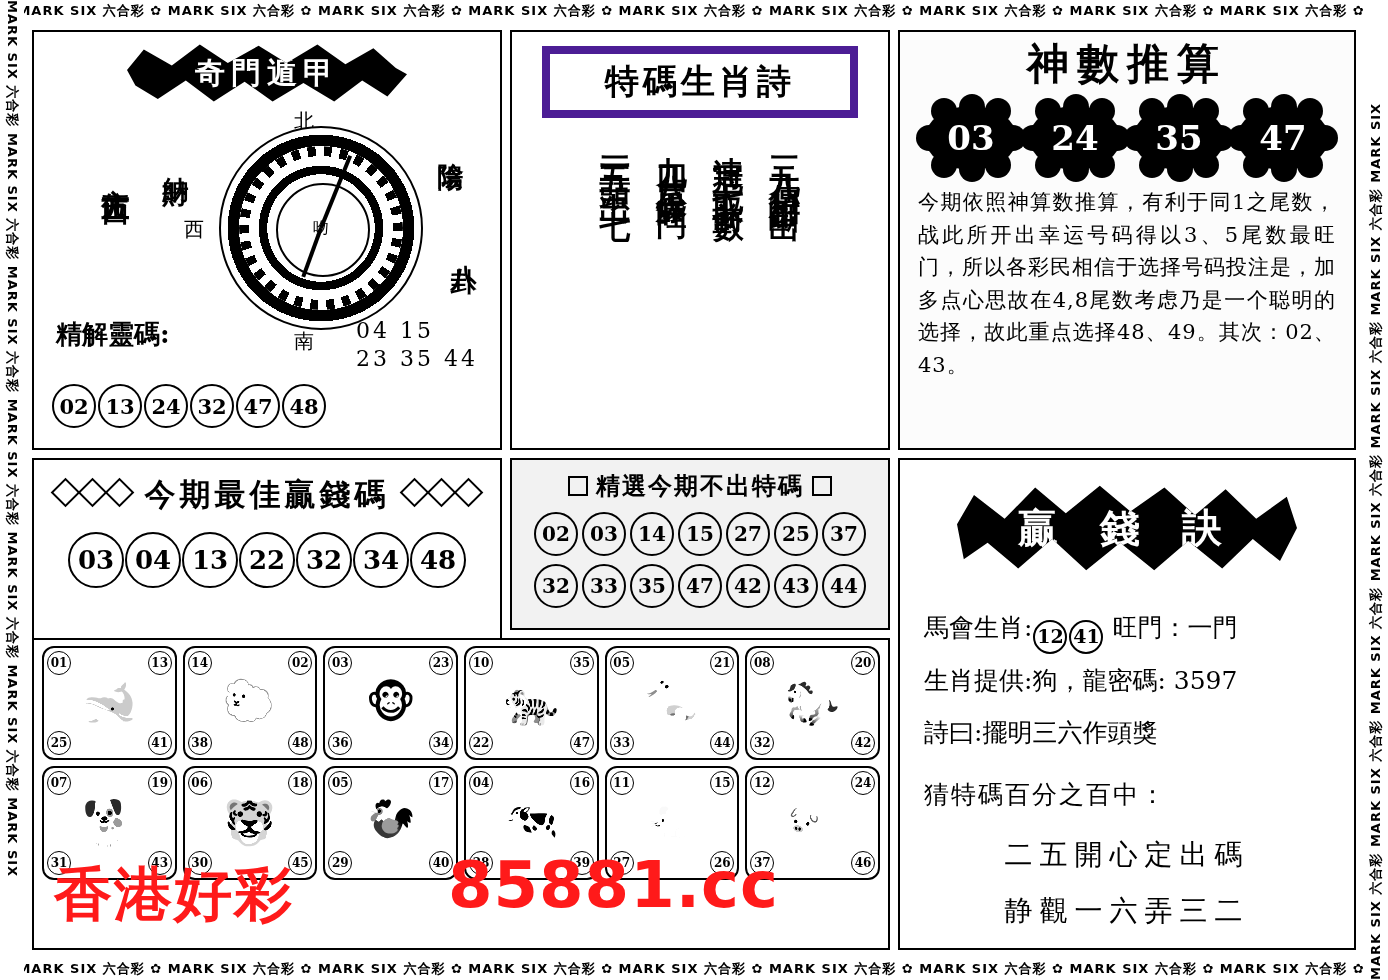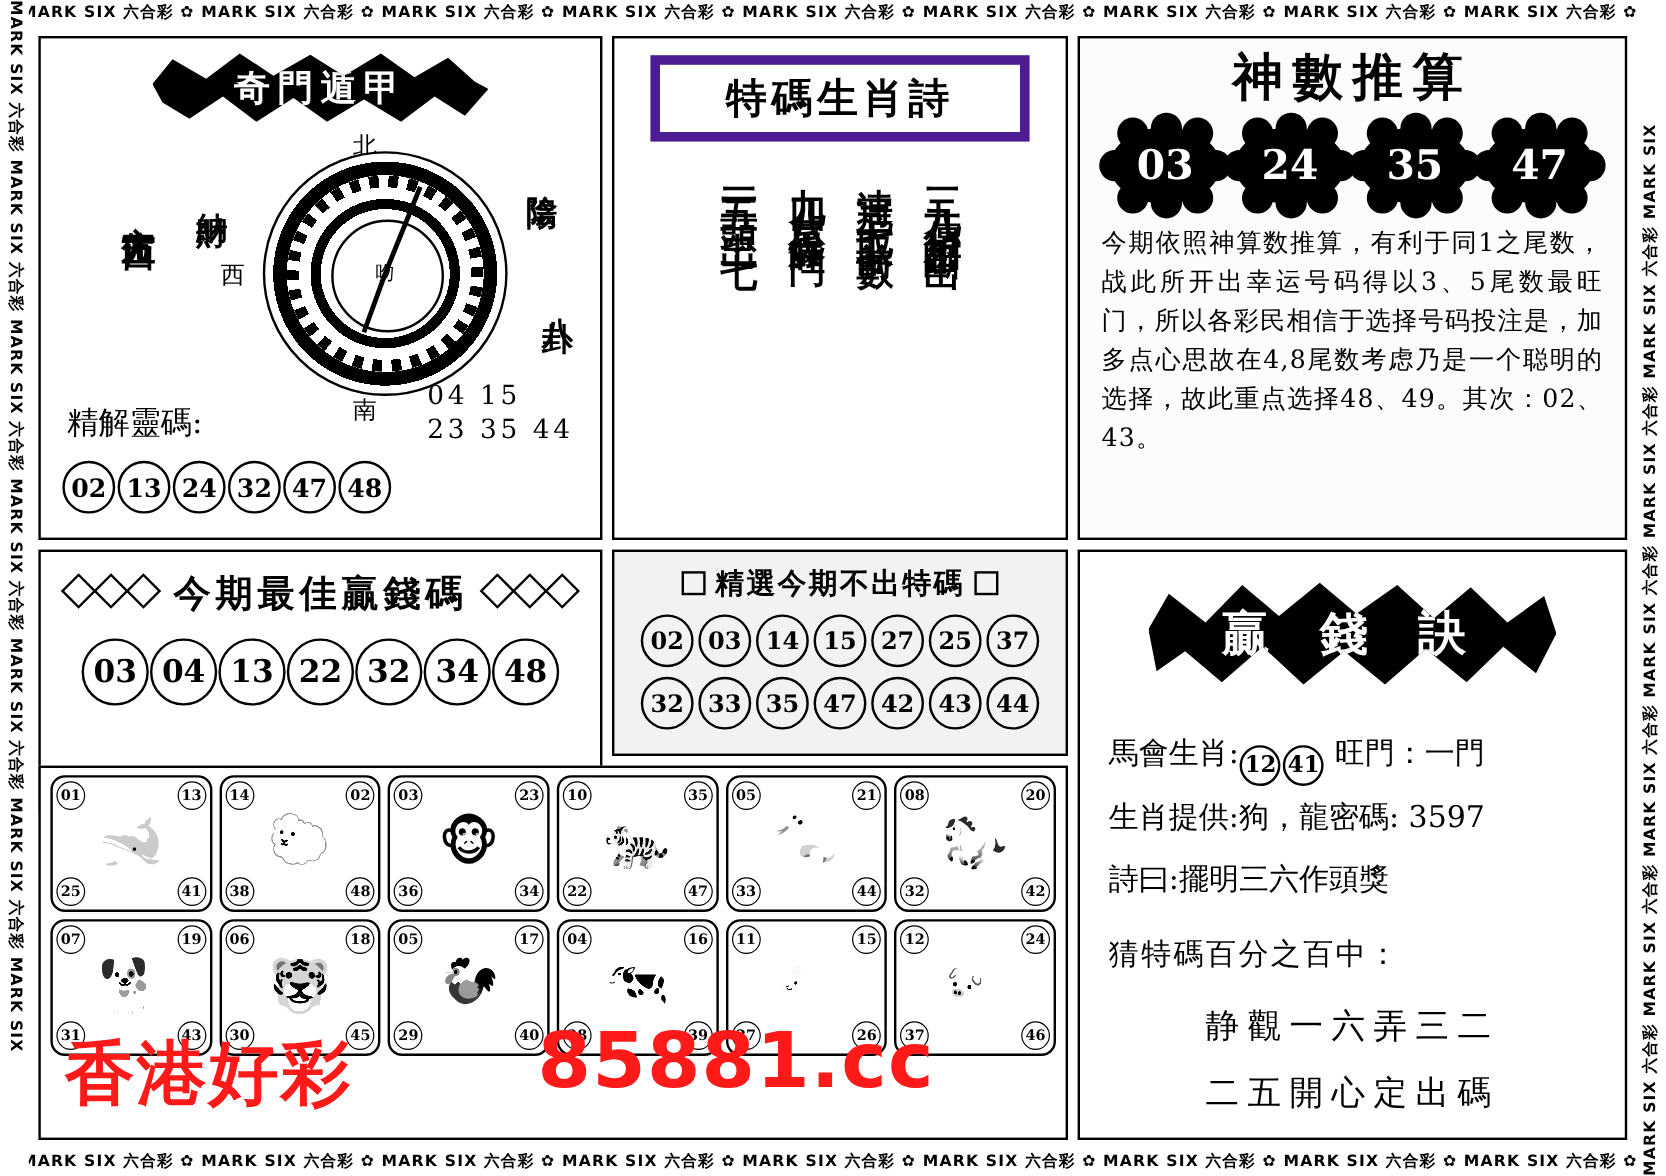--- a/index.html
+++ b/index.html
@@ -64,21 +64,21 @@
   .cz{position:absolute;font-family:"DejaVu Serif","Liberation Serif",serif;font-size:20px;}
   #cz-n{left:260px;top:4px;}
   #cz-s{left:260px;top:224px;}
   #cz-w{left:150px;top:112px;}
   #cz-e{left:358px;top:112px;}
   .vlabel{position:absolute;font-family:"DejaVu Serif","Liberation Serif",serif;writing-mode:vertical-rl;font-size:26px;font-weight:bold;letter-spacing:4px;}
   #lbl-nacai{left:125px;top:52px;}
   #lbl-fangwei{left:62px;top:62px;font-size:28px;}
   #lbl-yinyang{left:400px;top:38px;}
   #lbl-bagua{left:413px;top:140px;}
-  .jjlm{position:absolute;left:22px;bottom:78px;font-family:"DejaVu Serif","Liberation Serif",serif;font-size:26px;font-weight:normal;}
+  .jjlm{position:absolute;left:22px;bottom:96px;font-family:"DejaVu Serif","Liberation Serif",serif;font-size:26px;font-weight:bold;}
   .side-nums{position:absolute;right:22px;bottom:74px;text-align:left;font-family:"DejaVu Serif","Liberation Serif",serif;font-size:22px;line-height:1.3;letter-spacing:3px;}
   .ballrow{position:absolute;left:18px;bottom:20px;display:flex;gap:2px;}
   .ball{
     width:40px;height:40px;border:2px solid #000;border-radius:50%;
     display:flex;align-items:center;justify-content:center;
     font-family:"DejaVu Serif","Liberation Serif",serif;font-size:21px;font-weight:bold;background:#fff;
   }
 
   
   #p-poem{left:486px;top:8px;width:380px;height:420px;}
@@ -326,22 +326,22 @@
     <div class="jue-burst">贏 錢 訣</div>
     <div class="jue-lines">
       <div>
         <span>馬會生肖:</span><span class="inl-ball">12</span><span class="inl-ball">41</span>&nbsp;<span>旺門：一門</span>
       </div>
       <div>生肖提供:狗，龍密碼: 3597</div>
       <div>詩曰:擺明三六作頭獎</div>
     </div>
     <div class="jue-guess">猜特碼百分之百中：</div>
     <div class="jue-center">
+      <div>二五開心定出碼</div>
       <div>静觀一六弄三二</div>
-      <div>二五開心定出碼</div>
     </div>
   </section>
 
   <section class="panel" id="p-zodiac">
     <div class="zod-grid" id="zod-grid">
         <div class="zcell">
           <span class="zcorner tl">01</span>
           <span class="zcorner tr">13</span>
           <span class="zcorner bl">25</span>
           <span class="zcorner br">41</span>

